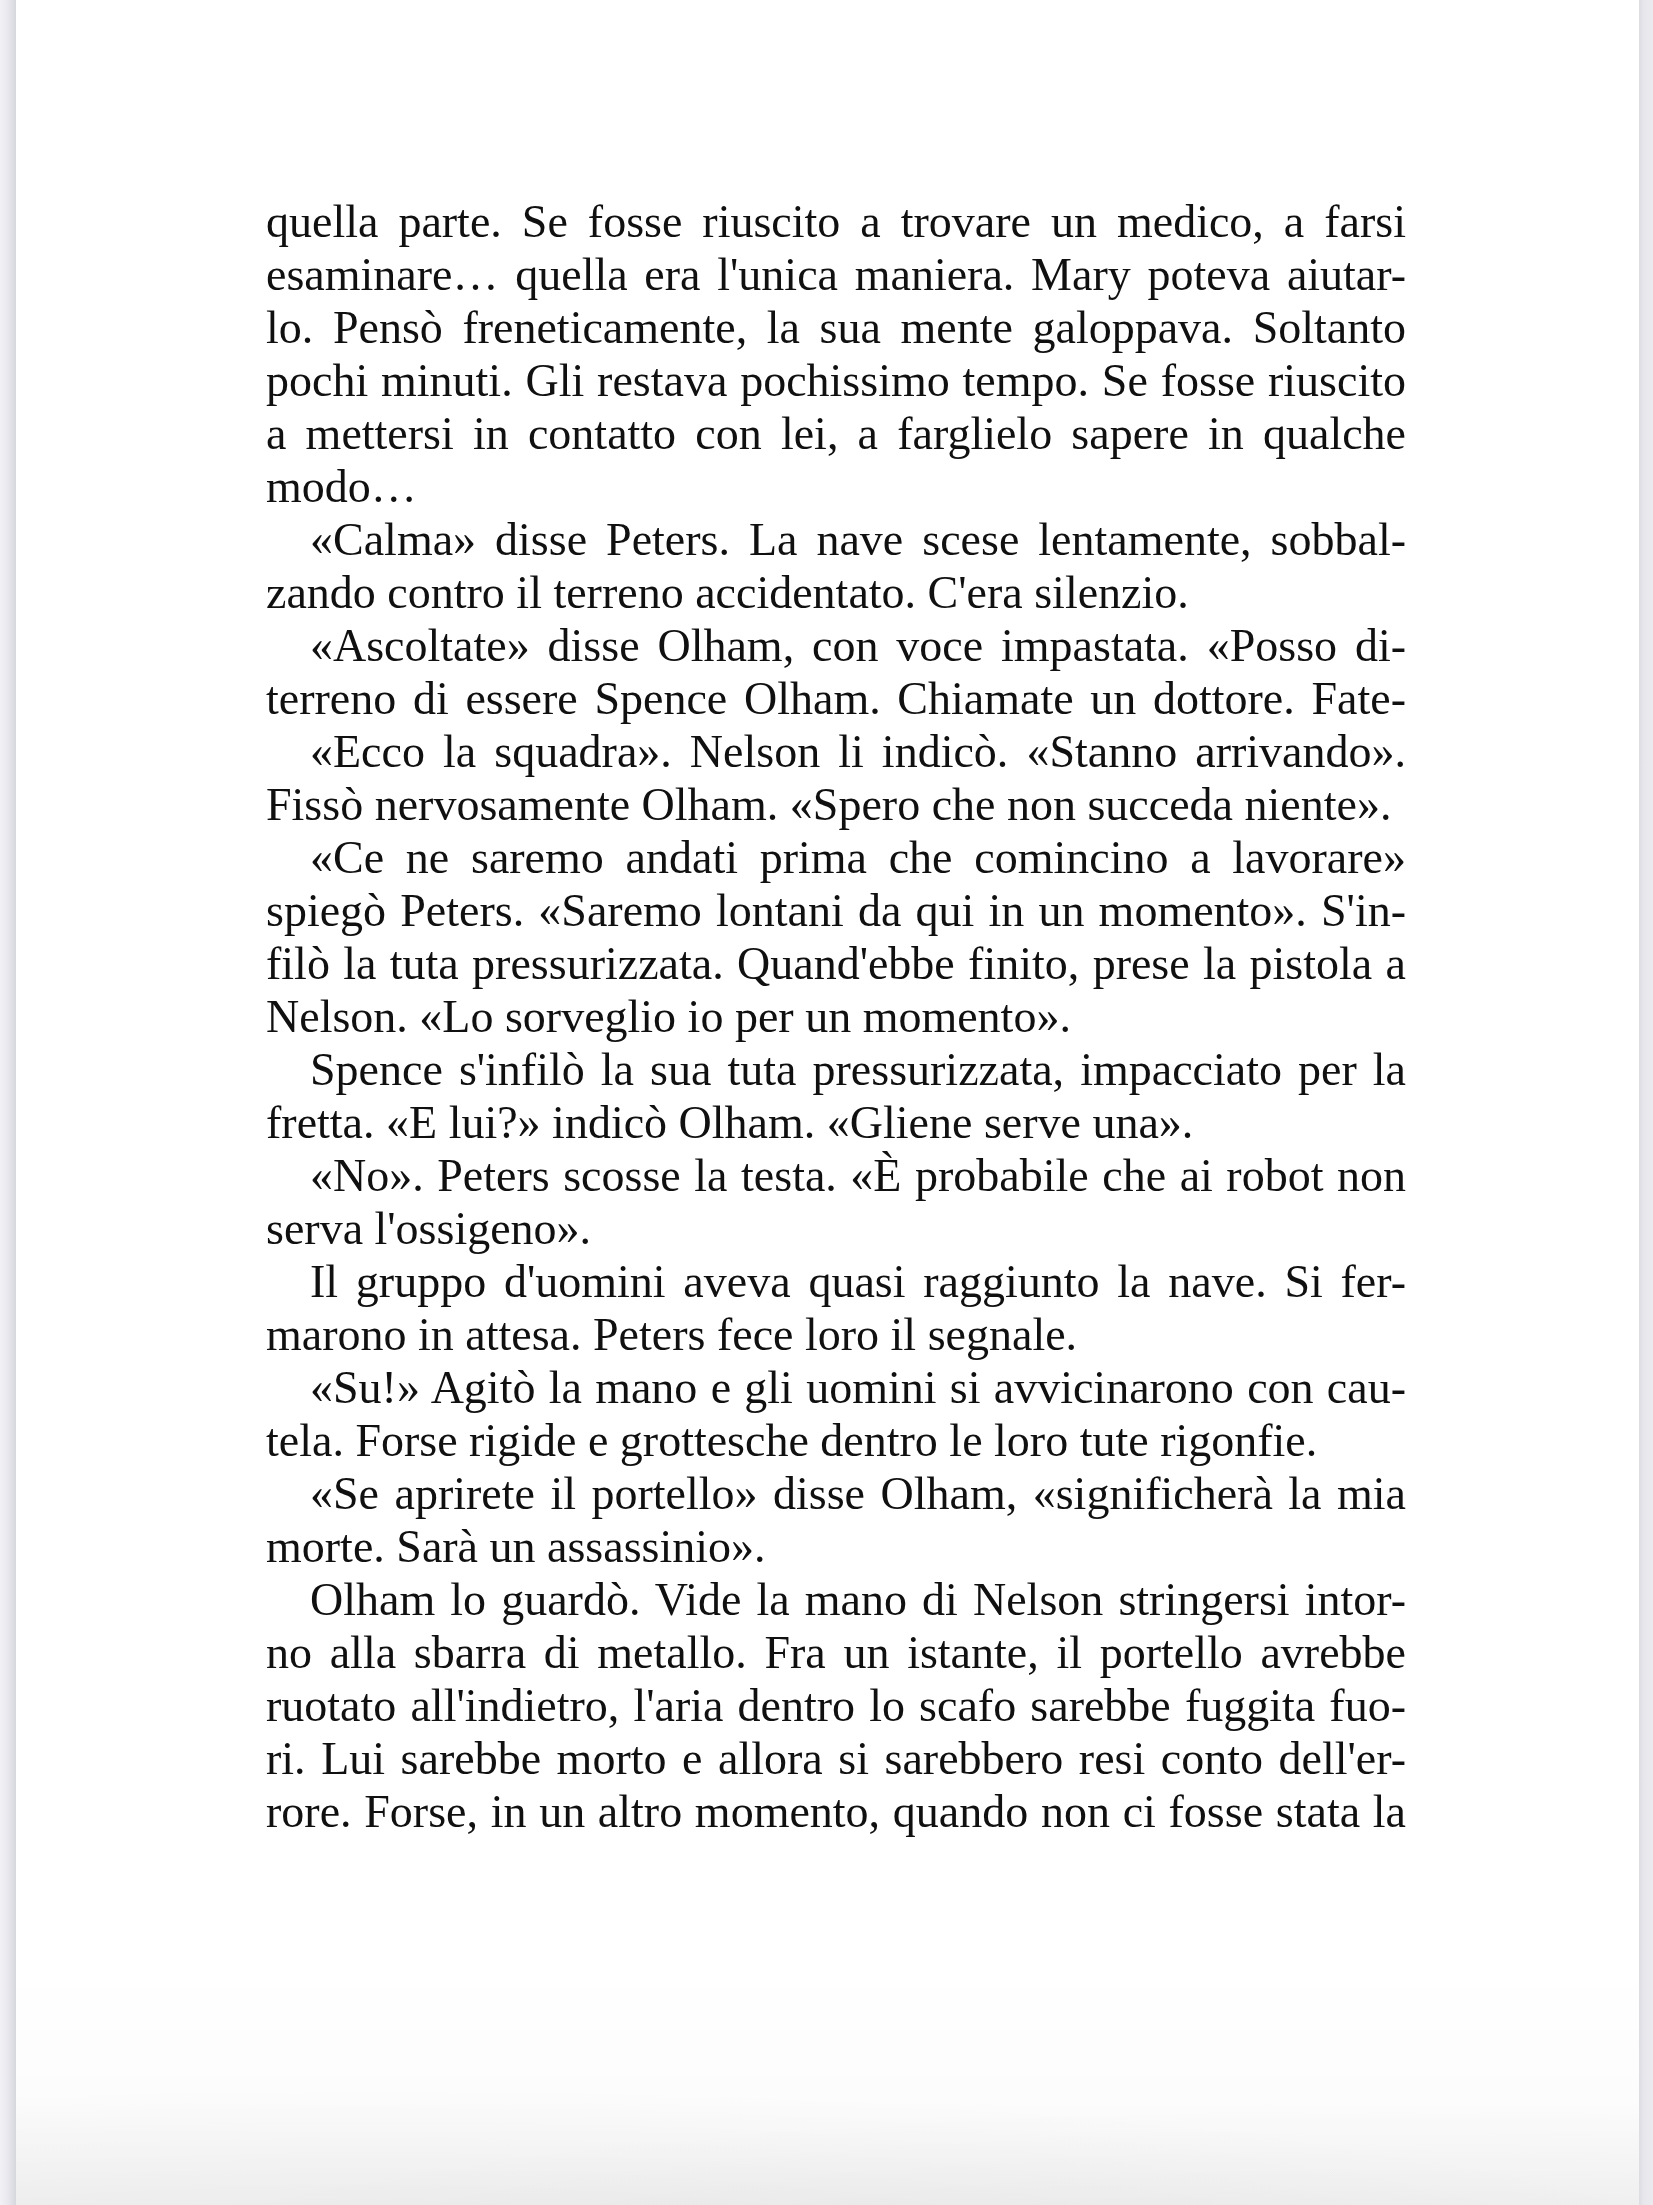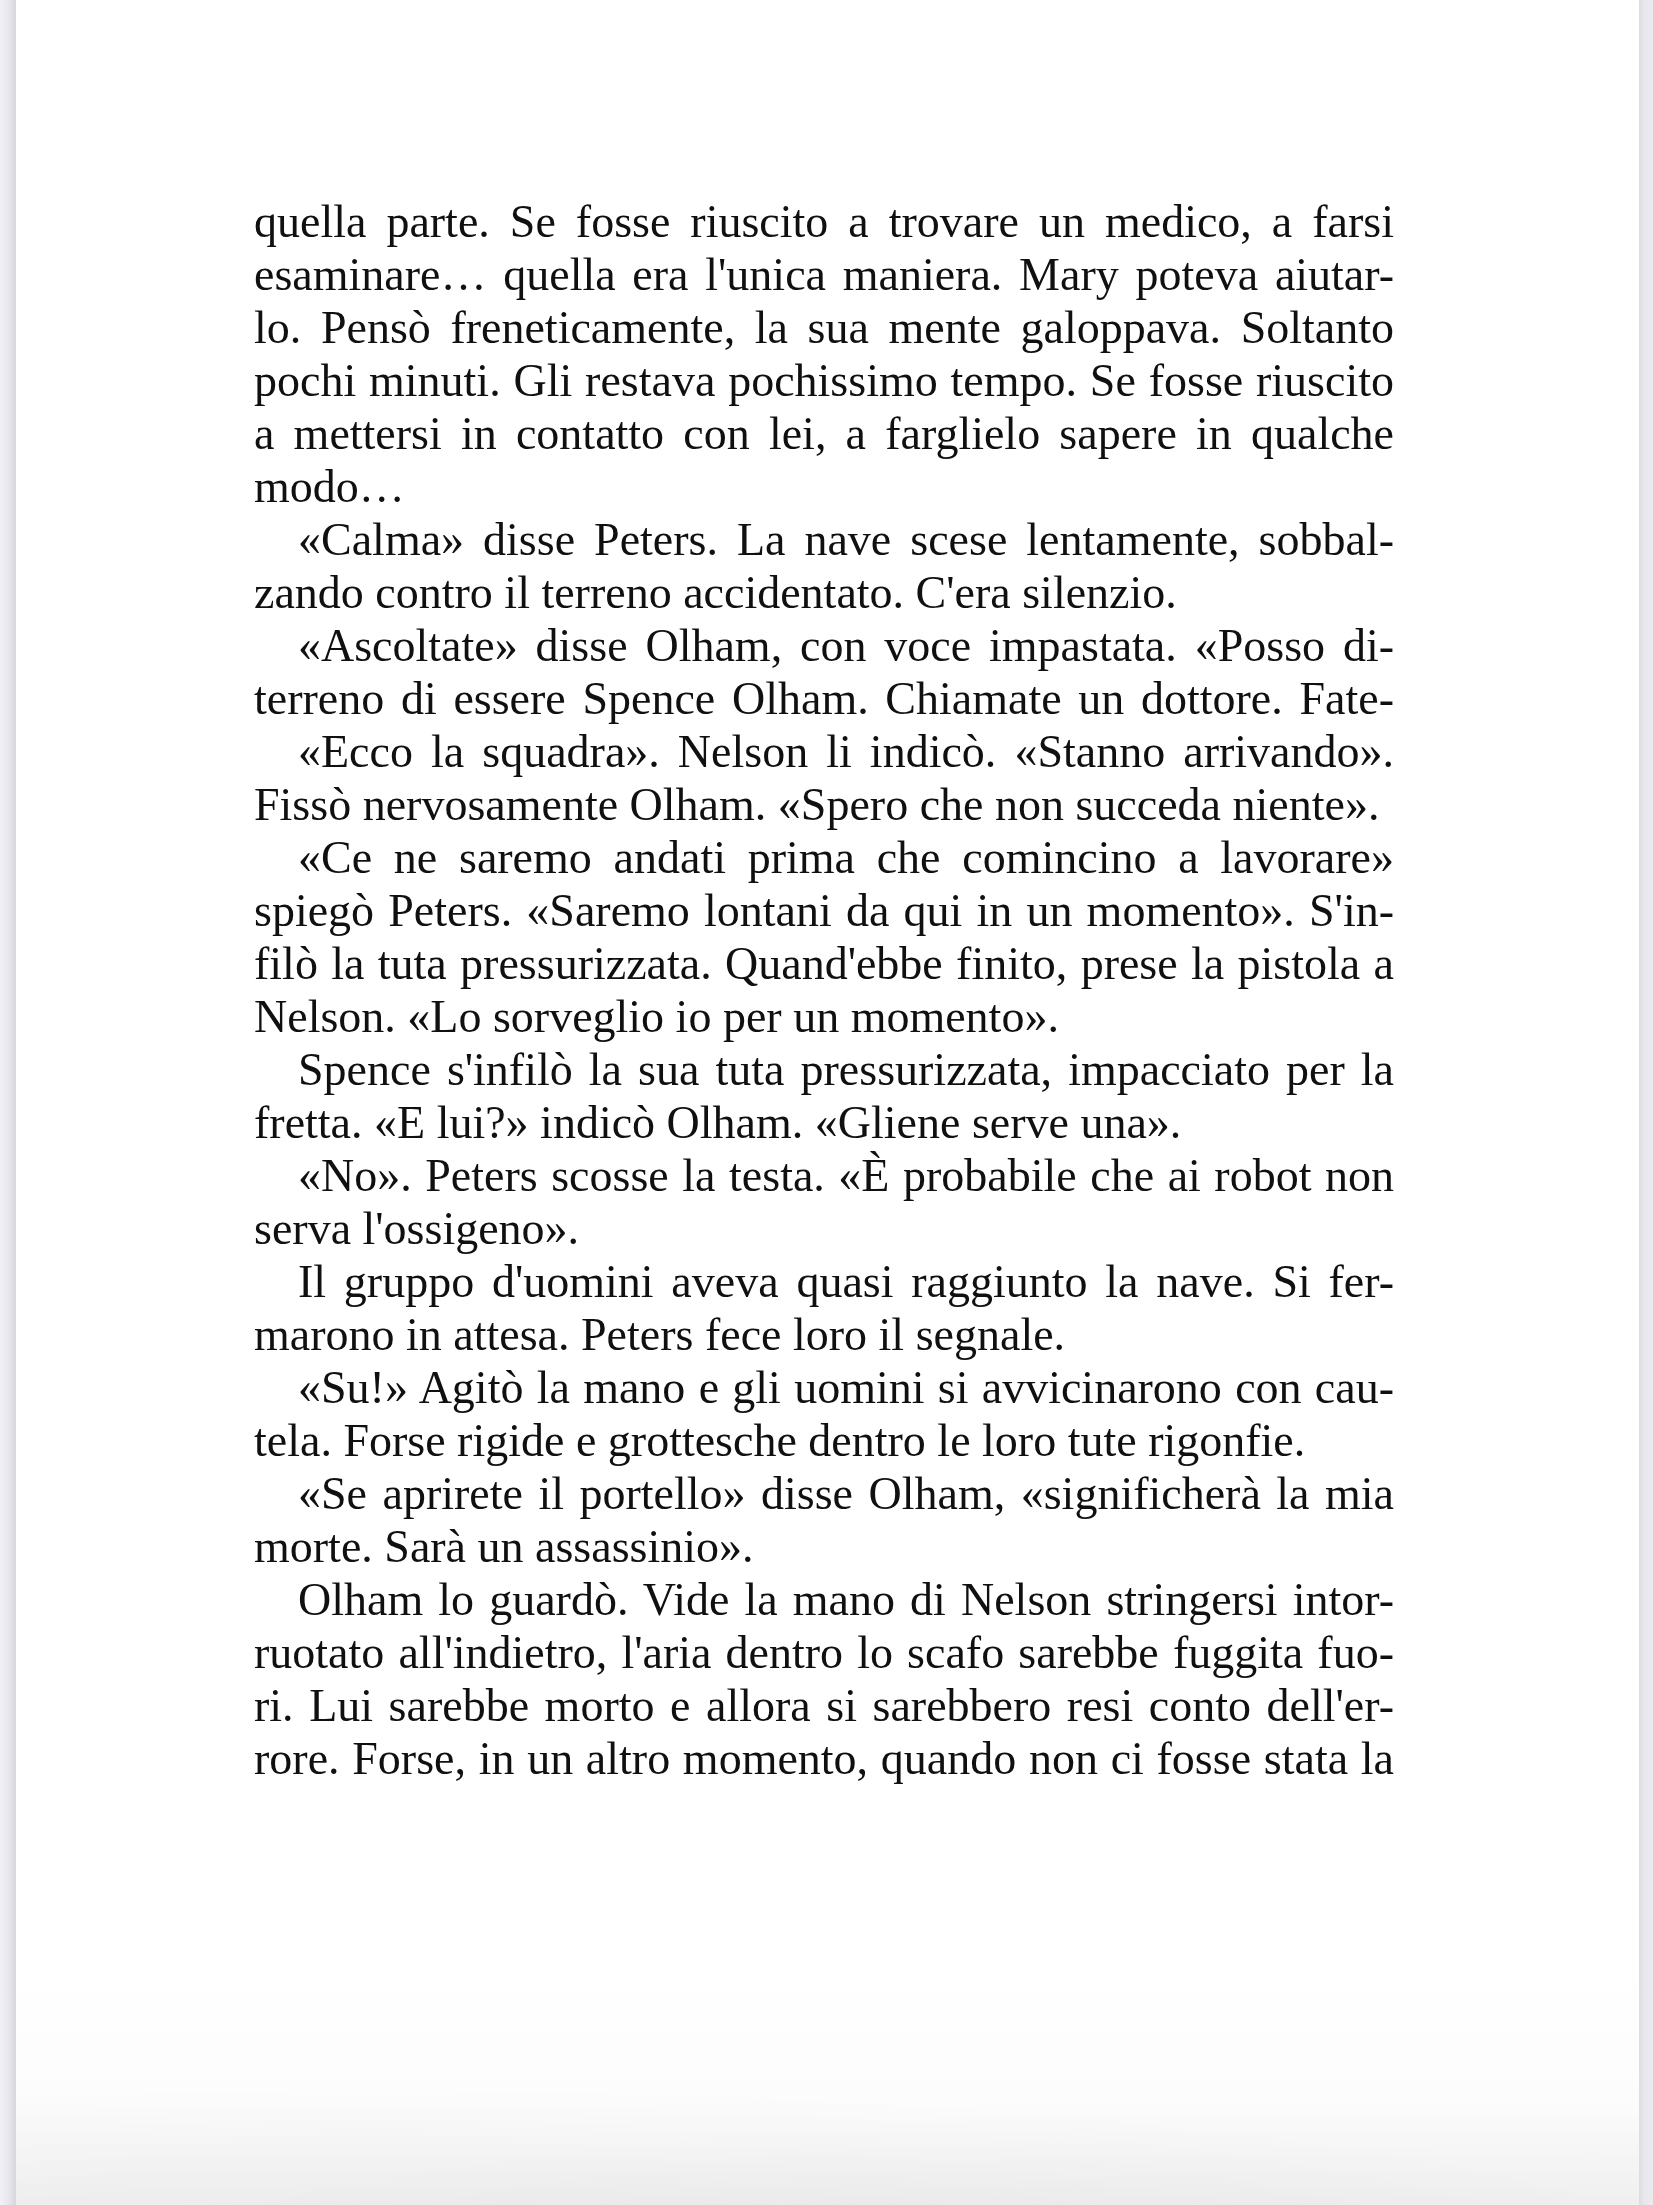--- a/index.html
+++ b/index.html
@@ -47,21 +47,21 @@
     pointer-events: none;
     background:
       radial-gradient(140% 130% at 22% 130%, rgba(0,0,0,0.05), rgba(0,0,0,0) 62%),
       radial-gradient(140% 130% at 85% 135%, rgba(0,0,0,0.04), rgba(0,0,0,0) 60%),
       linear-gradient(180deg, rgba(0,0,0,0) 0%, rgba(0,0,0,0.012) 55%, rgba(0,0,0,0.045) 100%);
   }
 
   
   .text-block {
     position: absolute;
-    left: 238px;   
+    left: 250px;   
     top: 195px;
     width: 1140px;
     color: var(--text-color, #101010);
   }
   .line {
     font-size: 46px;
     line-height: 53px;
     text-align: justify;
     text-align-last: justify;
     -moz-text-align-last: justify;
@@ -103,19 +103,20 @@
       <div class="line last">fretta. «E lui?» indicò Olham. «Gliene serve una».</div>
       <div class="line ind">«No». Peters scosse la testa. «È probabile che ai robot non</div>
       <div class="line last">serva l'ossigeno».</div>
       <div class="line ind">Il gruppo d'uomini aveva quasi raggiunto la nave. Si fer-</div>
       <div class="line last">marono in attesa. Peters fece loro il segnale.</div>
       <div class="line ind">«Su!» Agitò la mano e gli uomini si avvicinarono con cau-</div>
       <div class="line last">tela. Forse rigide e grottesche dentro le loro tute rigonfie.</div>
       <div class="line ind">«Se aprirete il portello» disse Olham, «significherà la mia</div>
       <div class="line last">morte. Sarà un assassinio».</div>
       <div class="line ind">Olham lo guardò. Vide la mano di Nelson stringersi intor-</div>
+      <div class="line">no alla sbarra di metallo. Fra un istante, il portello avrebbe</div>
       <div class="line">ruotato all'indietro, l'aria dentro lo scafo sarebbe fuggita fuo-</div>
       <div class="line">ri. Lui sarebbe morto e allora si sarebbero resi conto dell'er-</div>
       <div class="line">rore. Forse, in un altro momento, quando non ci fosse stata la</div>
     </div>
   <div class="bottom-shade"></div>
 </div>
 
 
 </body></html>

